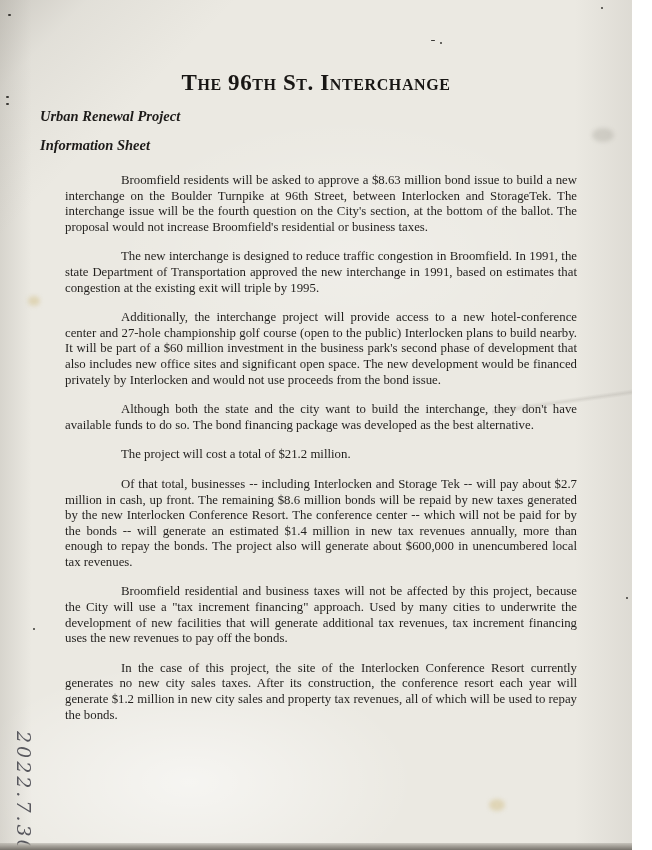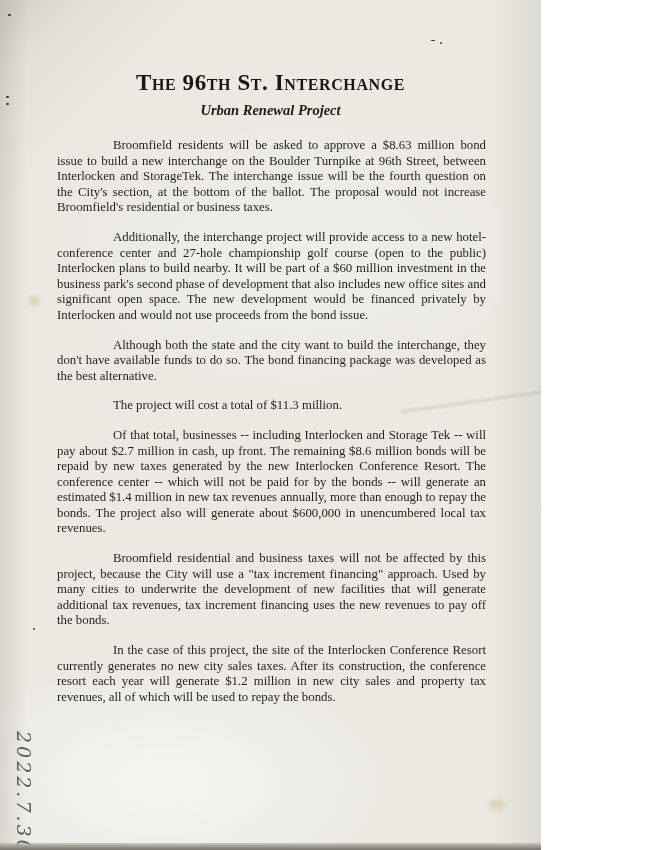--- a/index.html
+++ b/index.html
@@ -1,21 +1,21 @@
 <!DOCTYPE html>
 <html><head>
 <meta charset="utf-8">
 <style>
   html, body {
     margin: 0;
     padding: 0;
   }
   .scan-canvas {
     position: relative;
-    width: 541px;
+    width: 632px;
     height: 850px;
     overflow: hidden;
     background-color: #ebe9e2;
     background-image:
       linear-gradient(135deg, rgba(158,154,146,0.38) 0%, rgba(158,154,146,0.12) 6%, rgba(0,0,0,0) 16%),
       linear-gradient(90deg, rgba(168,164,156,0.30) 0%, rgba(0,0,0,0) 5%),
       linear-gradient(270deg, rgba(186,182,174,0.28) 0%, rgba(0,0,0,0) 9%),
       radial-gradient(ellipse 340px 200px at 55% 30%, rgba(255,255,255,0.25), rgba(0,0,0,0) 70%),
       radial-gradient(ellipse 300px 160px at 30% 92%, rgba(255,255,255,0.55), rgba(0,0,0,0) 75%);
     font-family: "Liberation Serif", serif;
@@ -24,33 +24,33 @@
   .doc-title {
     margin: 70px 40px 2px 40px;
     text-align: center;
     font-size: 23px;
     font-weight: bold;
     font-variant: small-caps;
     letter-spacing: 0.6px;
     color: #181614;
   }
   .doc-subtitle {
-    margin: 6px 40px;
-    text-align: center;
+    margin: 12px 40px;
+    text-align: left;
     font-size: 14.5px;
     font-weight: bold;
     font-style: italic;
     color: #1d1b19;
   }
   .doc-body {
     margin-top: 19px;
     padding: 0 55px 0 57px;
   }
   .doc-body p {
-    margin: 0 0 14px 0;
+    margin: 0 0 14px 8px;
     font-size: 12.8px;
     line-height: 15.6px;
     text-align: justify;
     text-indent: 56px;
     color: #211f1d;
   }
   .handwritten-annotation {
     position: absolute;
     top: 731px;
     left: 35px;
@@ -92,26 +92,28 @@
     background: linear-gradient(172deg, rgba(0,0,0,0) 44%, rgba(148,144,136,0.22) 50%, rgba(0,0,0,0) 56%);
   }
 </style>
 </head>
 <body>
 
 <div class="scan-canvas">
 
   <h1 class="doc-title">The 96th St. Interchange</h1>
   <div class="doc-subtitle">Urban Renewal Project</div>
+  <div class="doc-subtitle">Information Sheet</div>
 
   <div class="doc-body">
     <p>Broomfield residents will be asked to approve a $8.63 million bond issue to build a new interchange on the Boulder Turnpike at 96th Street, between Interlocken and StorageTek. The interchange issue will be the fourth question on the City's section, at the bottom of the ballot. The proposal would not increase Broomfield's residential or business taxes.</p>
+    <p>The new interchange is designed to reduce traffic congestion in Broomfield. In 1991, the state Department of Transportation approved the new interchange in 1991, based on estimates that congestion at the existing exit will triple by 1995.</p>
     <p>Additionally, the interchange project will provide access to a new hotel-conference center and 27-hole championship golf course (open to the public) Interlocken plans to build nearby. It will be part of a $60 million investment in the business park's second phase of development that also includes new office sites and significant open space. The new development would be financed privately by Interlocken and would not use proceeds from the bond issue.</p>
     <p>Although both the state and the city want to build the interchange, they don't have available funds to do so. The bond financing package was developed as the best alternative.</p>
-    <p>The project will cost a total of $11.3 million.</p>
+    <p>The project will cost a total of $21.2 million.</p>
     <p>Of that total, businesses -- including Interlocken and Storage Tek -- will pay about $2.7 million in cash, up front. The remaining $8.6 million bonds will be repaid by new taxes generated by the new Interlocken Conference Resort. The conference center -- which will not be paid for by the bonds -- will generate an estimated $1.4 million in new tax revenues annually, more than enough to repay the bonds. The project also will generate about $600,000 in unencumbered local tax revenues.</p>
     <p>Broomfield residential and business taxes will not be affected by this project, because the City will use a  "tax increment financing" approach. Used by many cities to underwrite the development of new facilities that will generate additional tax revenues, tax increment financing uses the new revenues to pay off the bonds.</p>
     <p>In the case of this project, the site of the Interlocken Conference Resort currently generates no new city sales taxes. After its construction, the conference resort each year will generate $1.2 million in new city sales and property tax revenues, all of which  will be used to repay the bonds.</p>
   </div>
 
   <span class="handwritten-annotation">2022.7.306</span>
 
   <div class="crease"></div>
   <div class="stain yellow" style="left:489px; top:799px; width:16px; height:12px;"></div>
   <div class="stain yellow" style="left:28px; top:296px; width:12px; height:10px;"></div>

